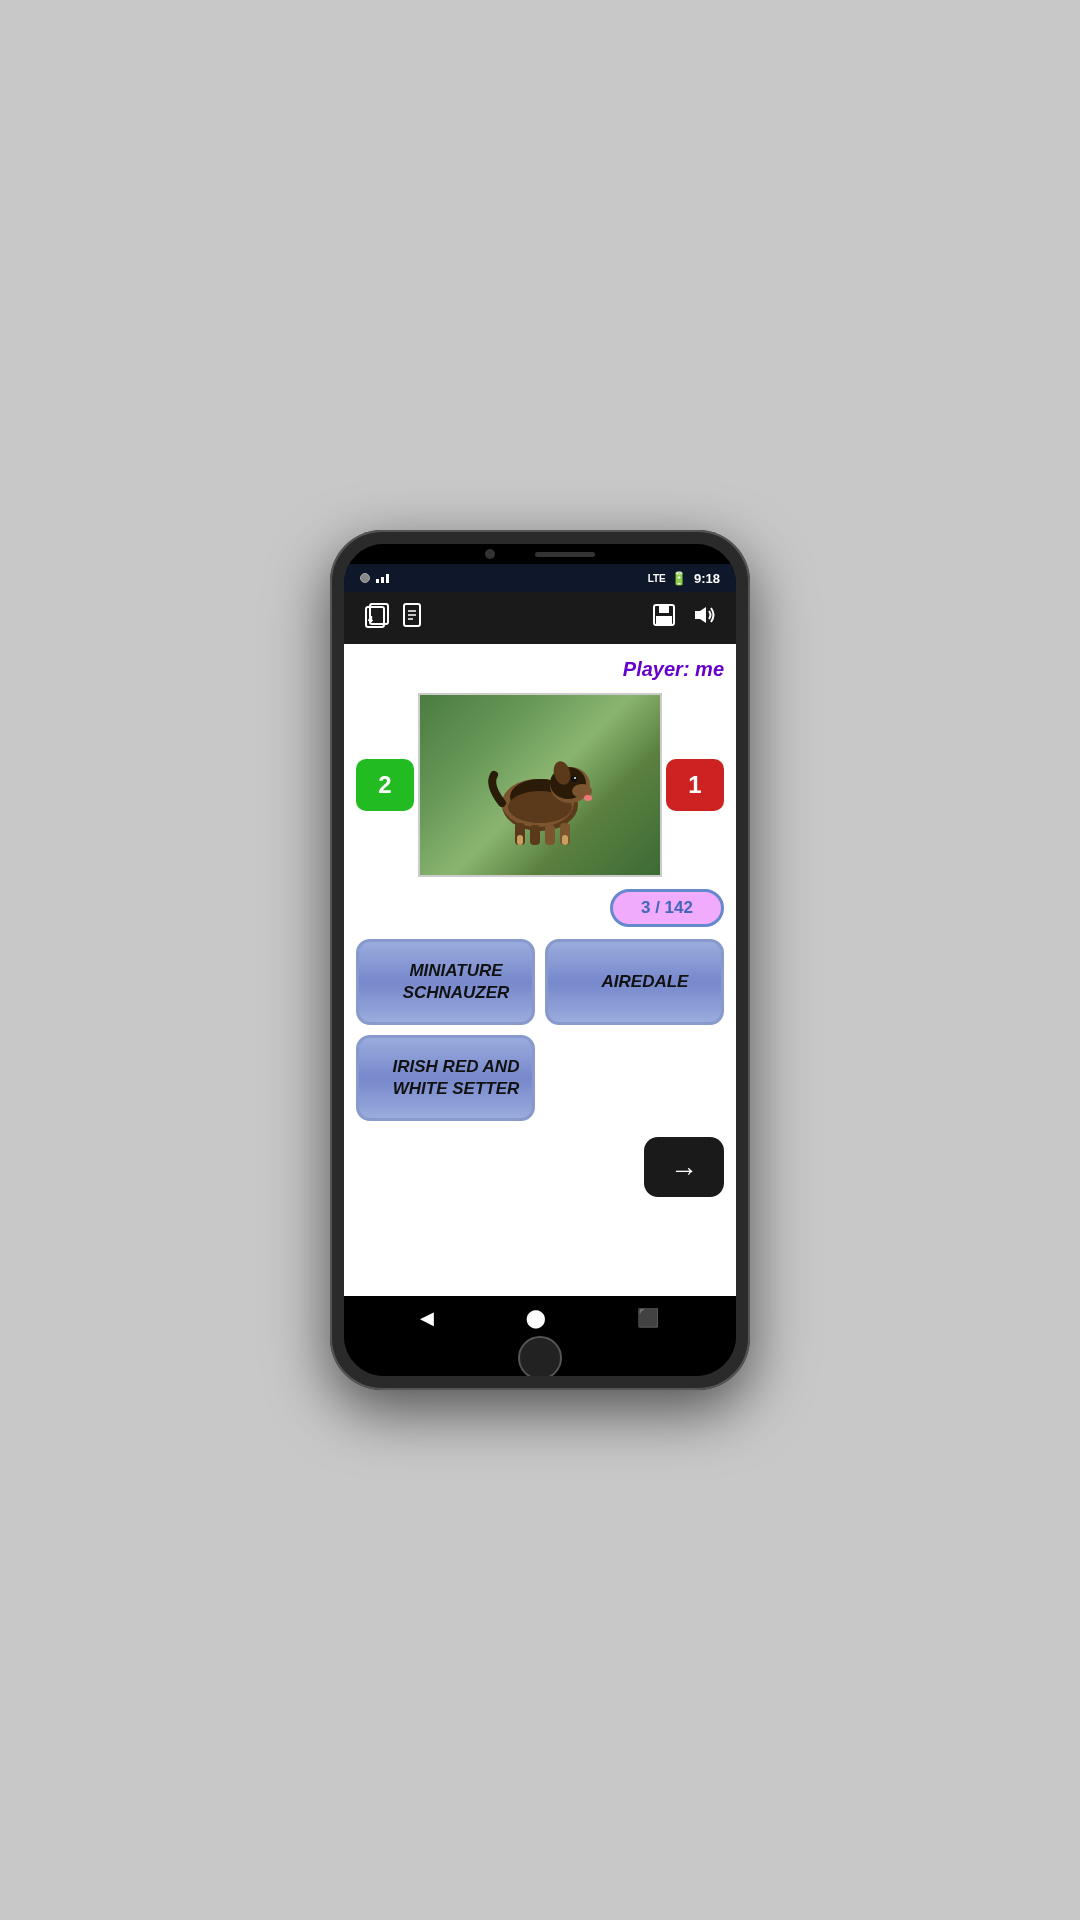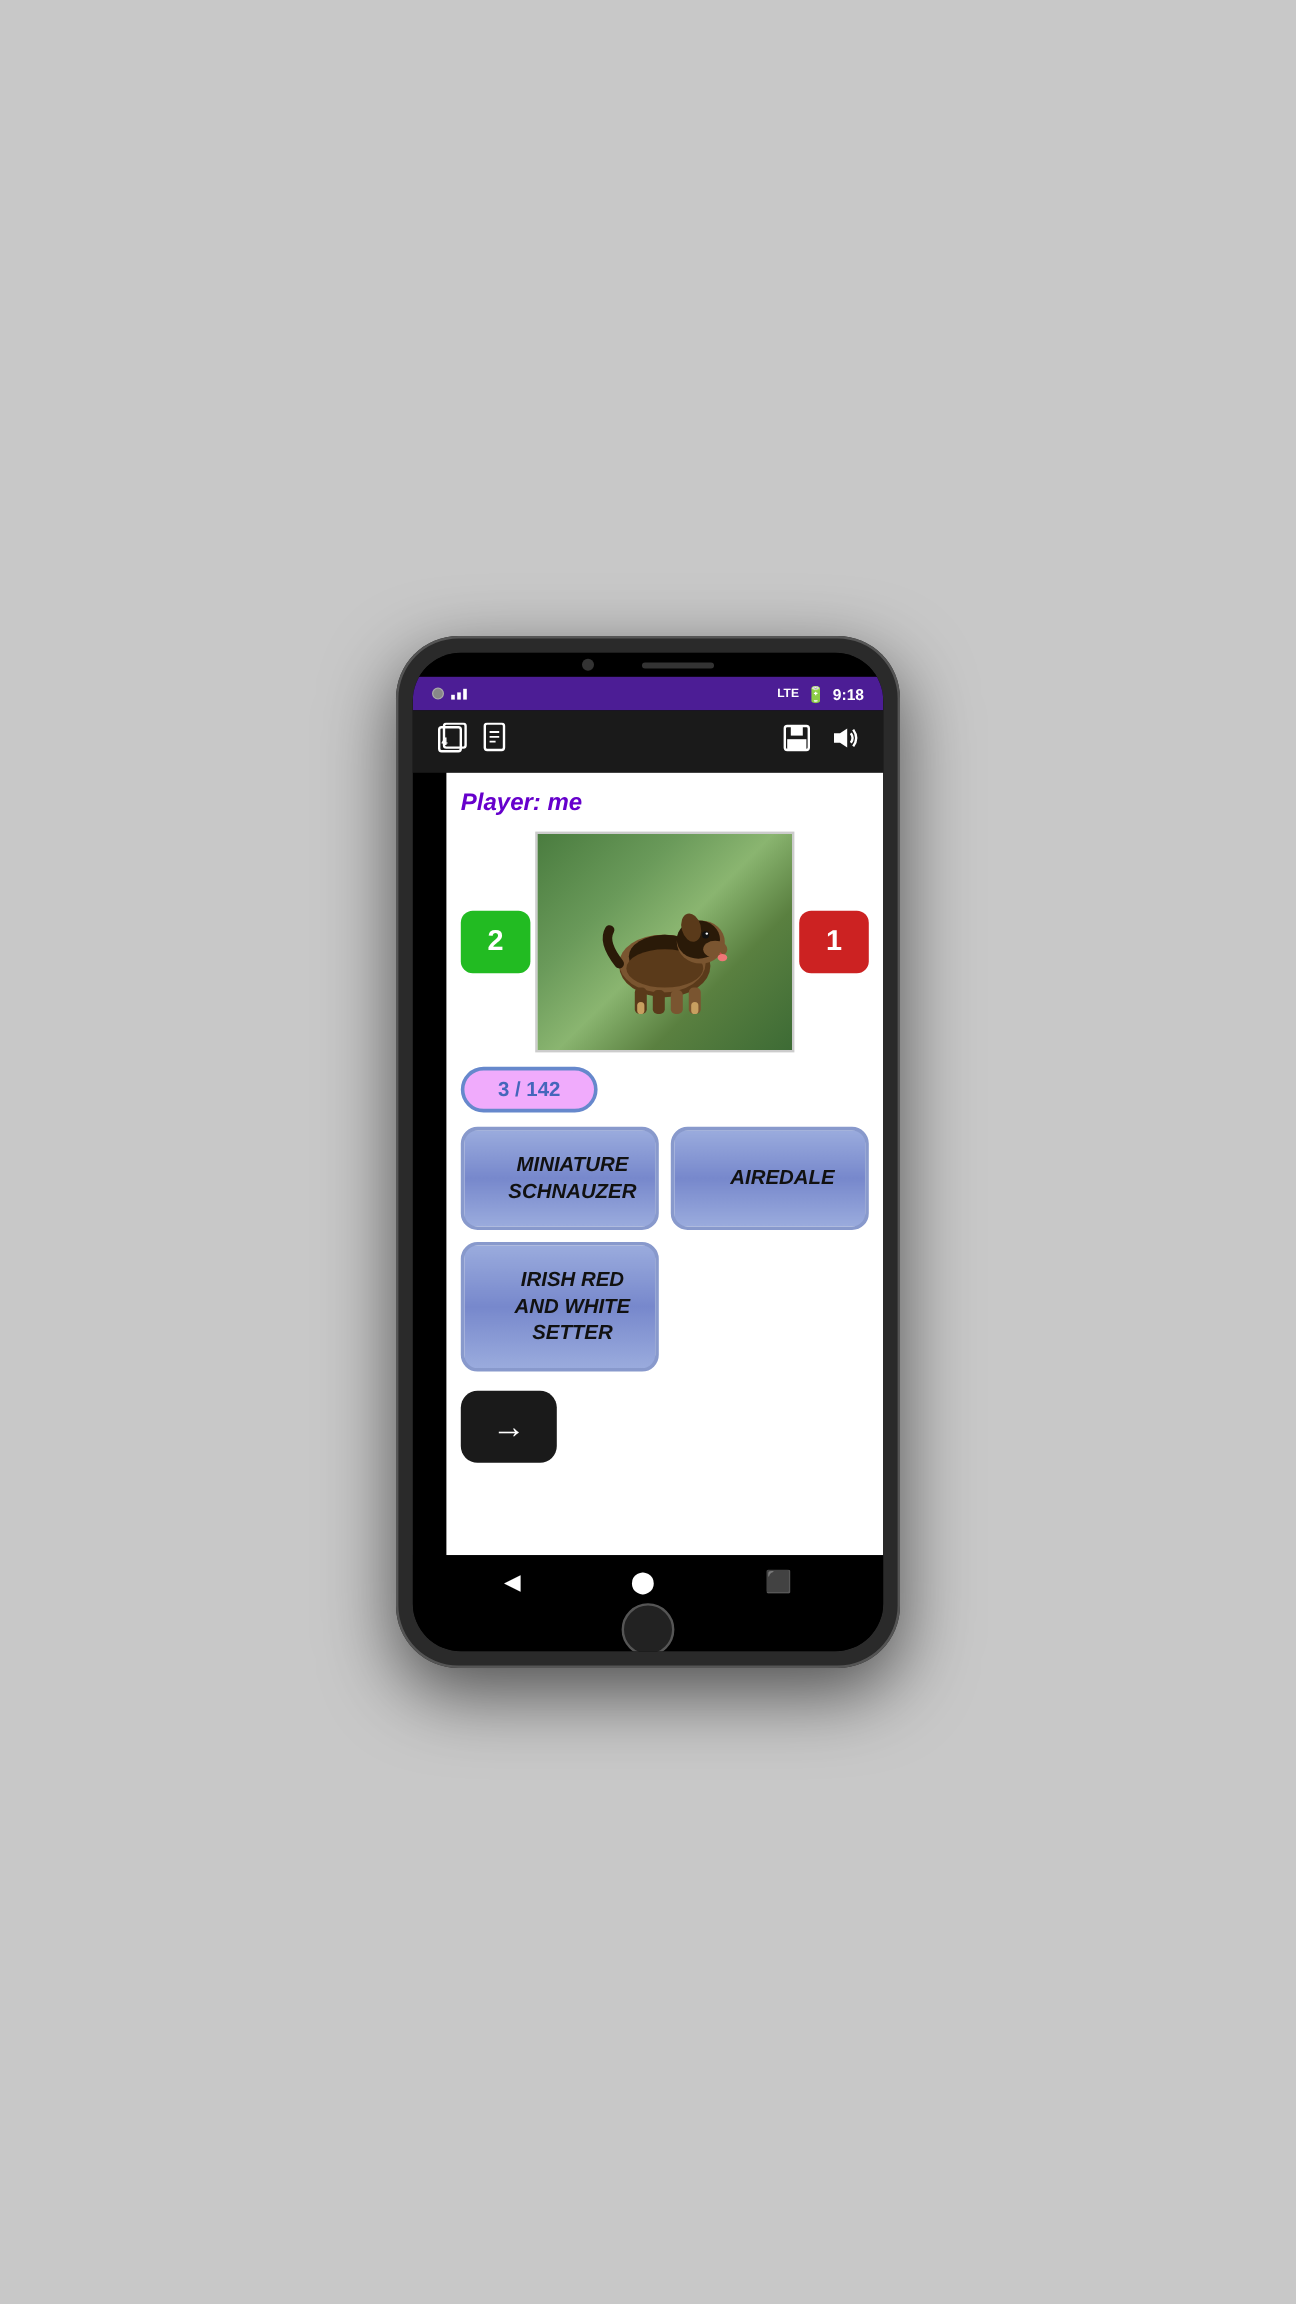--- a/index.html
+++ b/index.html
@@ -30,21 +30,21 @@
       flex: 1;
       background: #000;
       border-radius: 40px;
       overflow: hidden;
       display: flex;
       flex-direction: column;
     }
 
     
     .status-bar {
-      background: #4c1d95;
+      background: #0f172a;
       height: 28px;
       display: flex;
       align-items: center;
       justify-content: space-between;
       padding: 0 16px;
     }
 
     .status-left {
       display: flex;
       align-items: center;
@@ -121,25 +121,24 @@
       font-size: 22px;
       cursor: pointer;
     }
 
     
     .main-content {
       flex: 1;
       background: #fff;
       display: flex;
       flex-direction: column;
-      align-items: flex-start;
+      align-items: flex-end;
       padding: 14px 12px;
       gap: 12px;
       overflow: hidden;
-      margin-left: 28px;
     }
 
     .player-label {
       color: #6600cc;
       font-size: 20px;
       font-weight: bold;
       font-style: italic;
     }
 
     .image-row {

